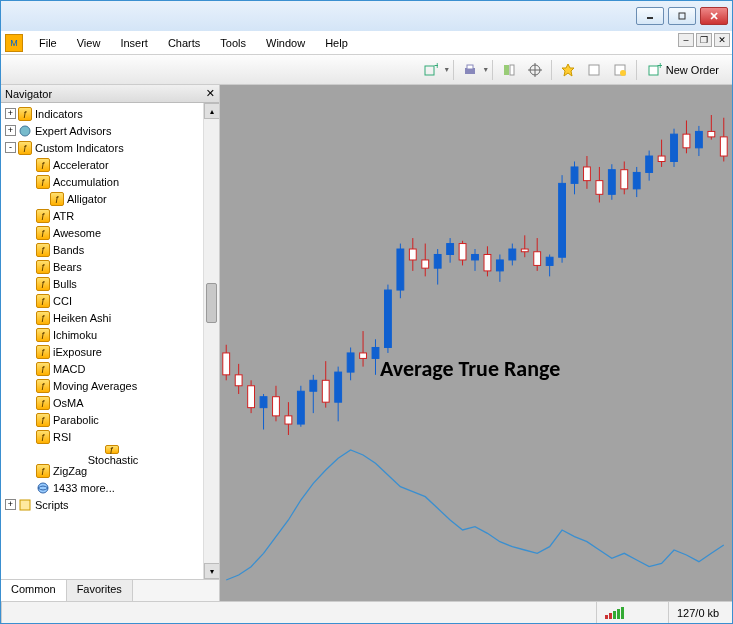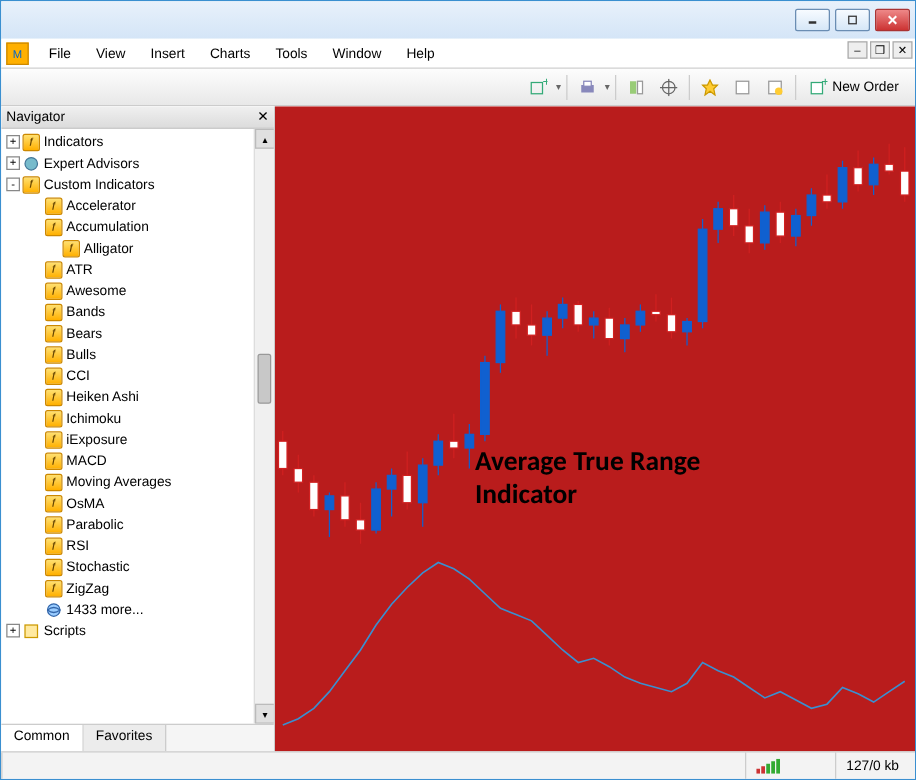--- a/index.html
+++ b/index.html
@@ -28,21 +28,21 @@
 .scrollthumb { position: absolute; left: 2px; width: 11px; top: 180px; height: 40px; background: #c8c8c8; border: 1px solid #999; border-radius: 2px; }
 .scrollarrow { position: absolute; left: 0; width: 16px; height: 16px; background: #e0e0e0; border: 1px solid #bbb; display: flex; align-items: center; justify-content: center; font-size: 8px; }
 .treenode { display: flex; align-items: center; height: 17px; padding-left: 4px; cursor: default; white-space: nowrap; }
 .expander { width: 11px; height: 11px; border: 1px solid #888; display: flex; align-items: center; justify-content: center; font-size: 9px; line-height: 1; margin-right: 2px; background: #fff; }
 .noexpander { width: 13px; }
 .treeicon { width: 14px; height: 14px; margin-right: 3px; display: flex; align-items: center; justify-content: center; }
 .fxicon { background: linear-gradient(#ffe070,#ffb000); border: 1px solid #cc8800; border-radius: 2px; font-size: 7px; color: #664400; font-style: italic; font-weight: bold; }
 .navtabs { height: 22px; display: flex; border-top: 1px solid #ccc; background: #f5f5f5; }
 .navtab { padding: 3px 10px; border-right: 1px solid #ccc; background: #fff; cursor: default; }
 .navtab.inactive { background: #ececec; }
-.chartarea { flex: 1; position: relative; background: #b91c1c; }
+.chartarea { flex: 1; position: relative; background: #a3a3a3; }
 .overlay-text { position: absolute; font-family: Calibri, Arial, sans-serif; font-size: 22px; font-weight: bold; color: #000; }
 .statusbar { height: 22px; border-top: 1px solid #ccc; background: #f3f3f3; display: flex; align-items: center; }
 .statuspane { border-left: 1px solid #ccc; height: 100%; display: flex; align-items: center; padding: 0 8px; }
 svg { display: block; }
 </style>
 </head>
 <body>
 
 <div class="window">
   <div class="titlebar">
@@ -241,21 +241,21 @@
             <div class="treenode" style="padding-left: 22px;">
               <span class="noexpander"></span>
               <span class="treeicon fxicon">ƒ</span>
               <span>Parabolic</span>
             </div>
             <div class="treenode" style="padding-left: 22px;">
               <span class="noexpander"></span>
               <span class="treeicon fxicon">ƒ</span>
               <span>RSI</span>
             </div>
-            <div class="treenode" style="padding-left: 22px;">
+            <div class="treenode" style="padding-left: 22px; flex-direction: column;">
               <span class="noexpander"></span>
               <span class="treeicon fxicon">ƒ</span>
               <span>Stochastic</span>
             </div>
             <div class="treenode" style="padding-left: 22px;">
               <span class="noexpander"></span>
               <span class="treeicon fxicon">ƒ</span>
               <span>ZigZag</span>
             </div>
             <div class="treenode" style="padding-left: 22px;">
@@ -370,21 +370,20 @@
           <rect x="463.0426829268293" y="49.145299145299475" width="6.8414634146341475" height="13.675213675213342" fill="#fff" stroke="#d02020"></rect>
           <line x1="478.9024390243903" y1="40.94017094017096" x2="478.9024390243903" y2="71.02564102564139" stroke="#1060d0" stroke-width="1"></line>
           <rect x="475.4817073170732" y="46.41025641025641" width="6.8414634146341475" height="16.41025641025641" fill="#1060d0" stroke="#1060d0"></rect>
           <line x1="491.3414634146342" y1="30" x2="491.3414634146342" y2="54.61538461538498" stroke="#d02020" stroke-width="1"></line>
           <rect x="487.9207317073171" y="46.41025641025641" width="6.8414634146341475" height="5.4700854700855075" fill="#fff" stroke="#d02020"></rect>
           <line x1="503.7804878048781" y1="32.735042735043066" x2="503.7804878048781" y2="76.49572649572684" stroke="#d02020" stroke-width="1"></line>
           <rect x="500.359756097561" y="51.880341880341916" width="6.8414634146341475" height="19.145299145299475" fill="#fff" stroke="#d02020"></rect>
           <path d="M6.219512195121951,495 L18.658536585365855,490 L31.097560975609756,481.6666666666667 L43.53658536585366,468.3333333333333 L55.97560975609756,451.6666666666667 L68.41463414634147,435 L80.85365853658537,415 L93.29268292682927,398.3333333333333 L105.73170731707317,385 L118.17073170731707,373.33333333333337 L130.609756097561,365 L143.0487804878049,370 L155.4878048780488,378.33333333333337 L167.9268292682927,390 L180.3658536585366,401.6666666666667 L192.8048780487805,406.6666666666667 L205.2439024390244,411.6666666666667 L217.6829268292683,423.3333333333333 L230.1219512195122,435 L242.5609756097561,445 L255,441.6666666666667 L267.43902439024396,448.3333333333333 L279.87804878048786,456.6666666666667 L292.31707317073176,461.6666666666667 L304.75609756097566,465 L317.19512195121956,468.3333333333333 L329.63414634146346,461.6666666666667 L342.07317073170736,445 L354.51219512195127,451.6666666666667 L366.95121951219517,456.6666666666667 L379.39024390243907,465 L391.82926829268297,473.3333333333333 L404.26829268292687,468.3333333333333 L416.70731707317077,475 L429.1463414634147,481.6666666666667 L441.5853658536586,478.3333333333333 L454.0243902439025,465 L466.4634146341464,470 L478.9024390243903,476.6666666666667 L491.3414634146342,468.3333333333333 L503.7804878048781,460 " fill="none" stroke="#3a8fd0" stroke-width="1.3"></path>
         </svg>
       <div class="overlay-text" style="left:160px;top:270px">Average True Range</div>
-      <div class="overlay-text" style="left:160px;top:296px">Indicator</div>
     </div>
   </div>
 
   <div class="statusbar">
     <div class="statuspane" style="flex:1"></div>
     <div class="statuspane" style="width:72px">
       <svg width="50" height="12">
         <rect x="0" y="8" width="3" height="4" fill="#c33"></rect>
           <rect x="4" y="6" width="3" height="6" fill="#c33"></rect>
         <rect x="8" y="4" width="3" height="8" fill="#3a3"></rect>

